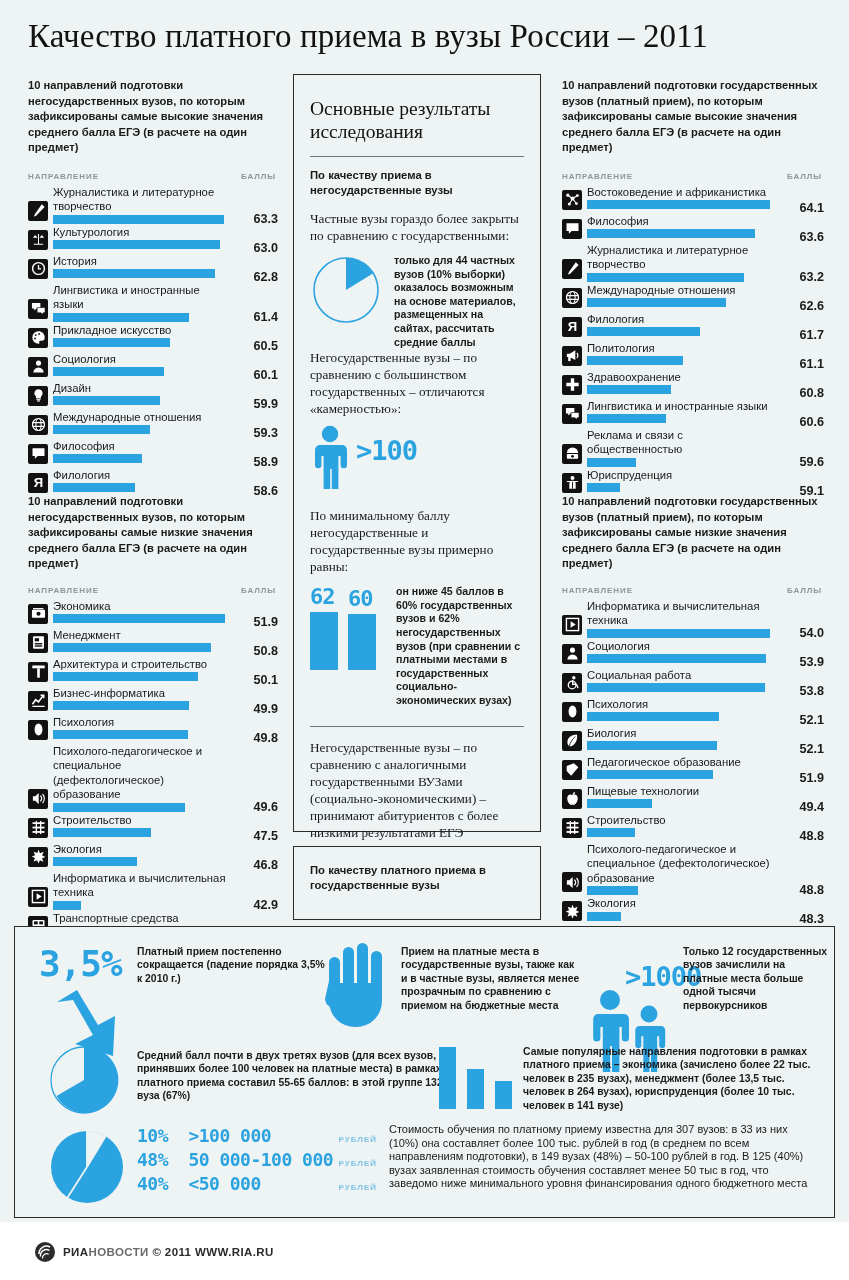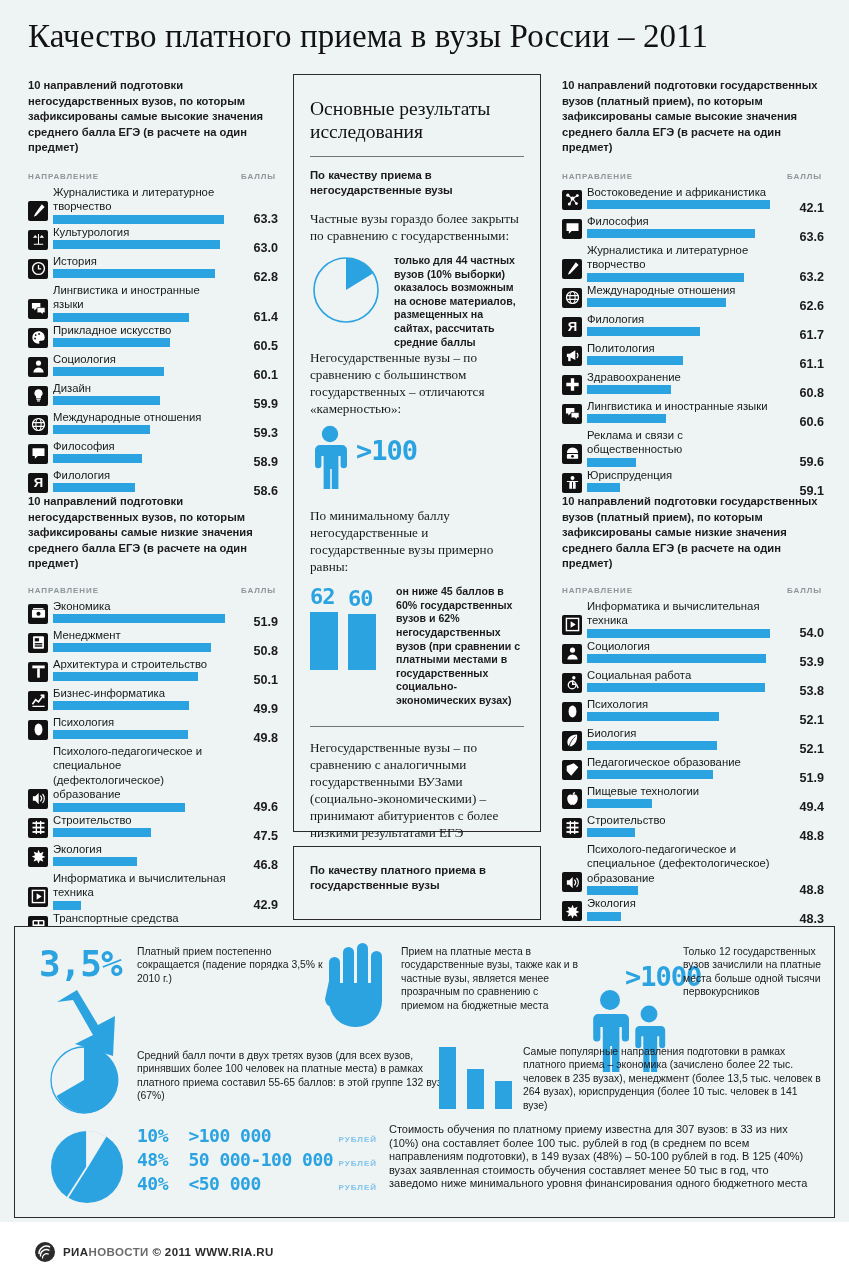--- a/index.html
+++ b/index.html
@@ -87,21 +87,21 @@
     font-family:"DejaVu Sans Mono",monospace;
     font-size:27px;color:#2aa3e0;font-weight:bold;letter-spacing:-1px;
   }
 
   
   .bottom{
     position:absolute;left:14px;top:926px;width:821px;height:292px;
     border:1.3px solid #2b2b2b;background:#eef3f4;box-sizing:border-box;
   }
   .b-row{position:absolute;}
-  .b-text{font-size:10.4px;font-weight:normal;line-height:13.4px;color:#1b1b1b;}
+  .b-text{font-size:10.4px;font-weight:bold;line-height:13.4px;color:#1b1b1b;}
   .b-textn{font-size:11px;line-height:13.6px;color:#1b1b1b;}
 
   .rub{font-size:8px;letter-spacing:1px;color:#7fc4e8;font-weight:bold;}
   .money{
     font-family:"DejaVu Sans Mono",monospace;
     font-size:18px;color:#2aa3e0;font-weight:bold;letter-spacing:-.5px;
     white-space:nowrap;
   }
 
   
@@ -425,21 +425,21 @@
               <circle cx="3" cy="3.4" r="1.7" fill="#fff"></circle>
               <circle cx="13.2" cy="3.8" r="1.5" fill="#fff"></circle>
               <circle cx="4.6" cy="12.8" r="1.6" fill="#fff"></circle>
               <circle cx="12.2" cy="12.3" r="1.5" fill="#fff"></circle>
             </svg>
           </div>
           <div class="lbl">Востоковедение и африканистика</div>
           <div class="barline">
             <div class="bar" style="width: 96%;"></div>
           </div>
-          <div class="val">42.1</div>
+          <div class="val">64.1</div>
         </div>
         <div class="row">
           <div class="ico">
             <svg width="15" height="15" viewBox="0 0 16 16">
               <path d="M1.6 2.4 h12.8 v8.2 h-7.2 l-3.1 3 v-3 h-2.5 z" fill="#fff"></path>
             </svg>
           </div>
           <div class="lbl">Философия</div>
           <div class="barline">
             <div class="bar" style="width: 88%;"></div>

